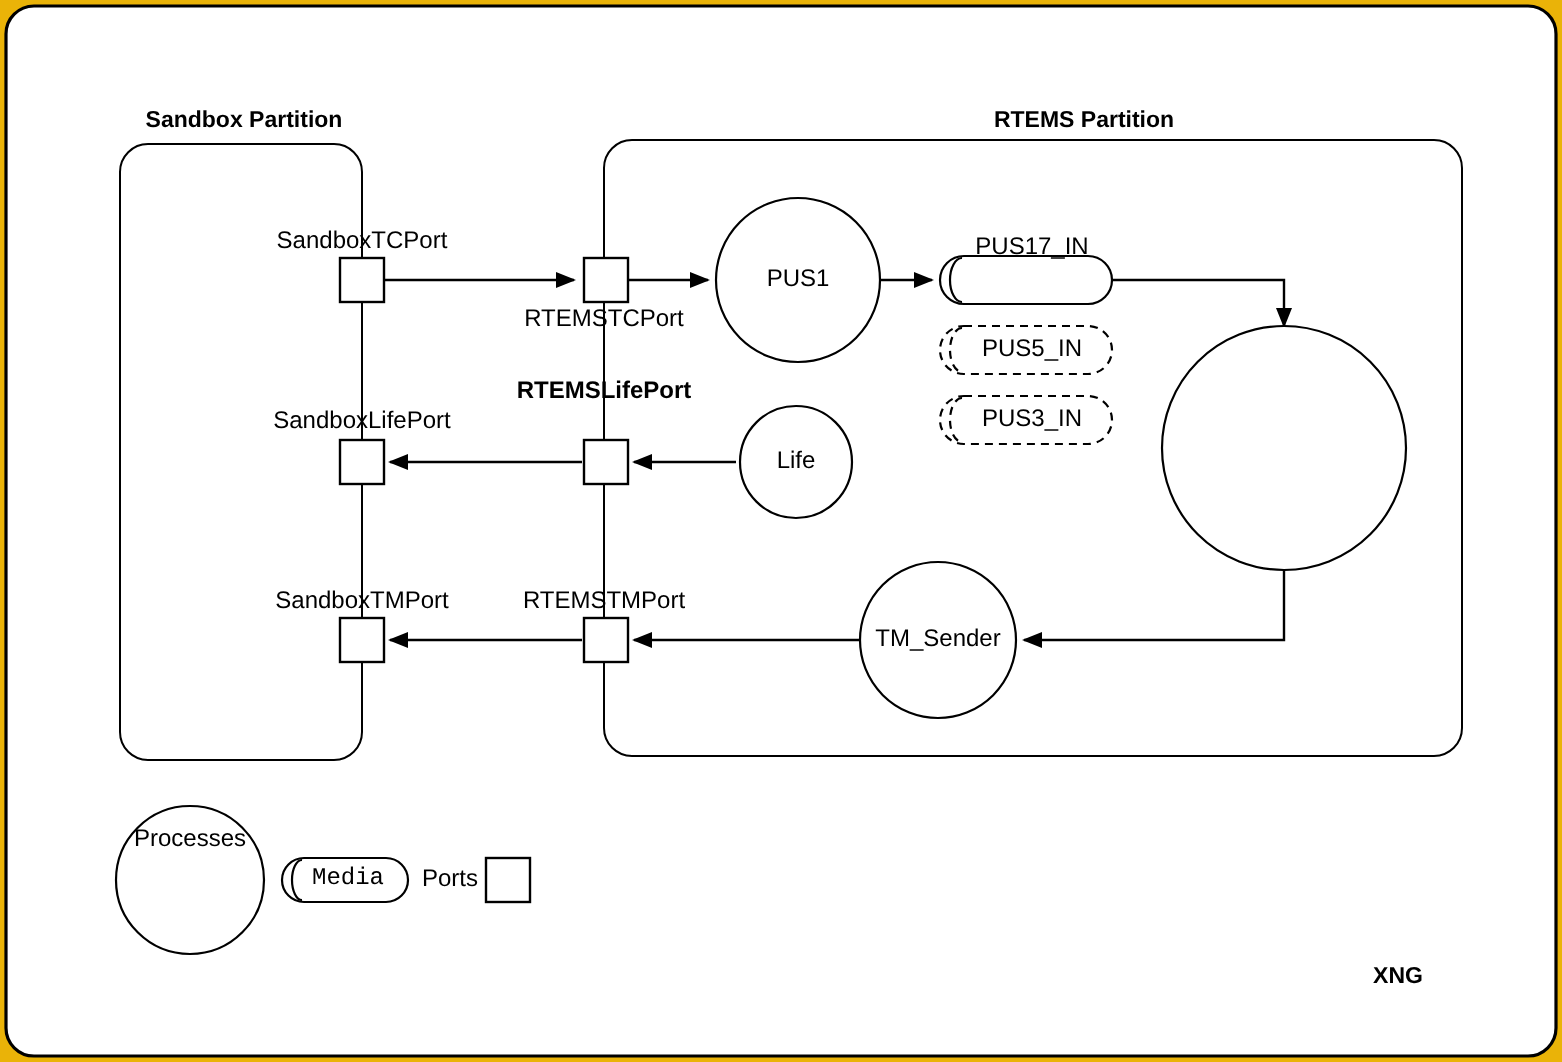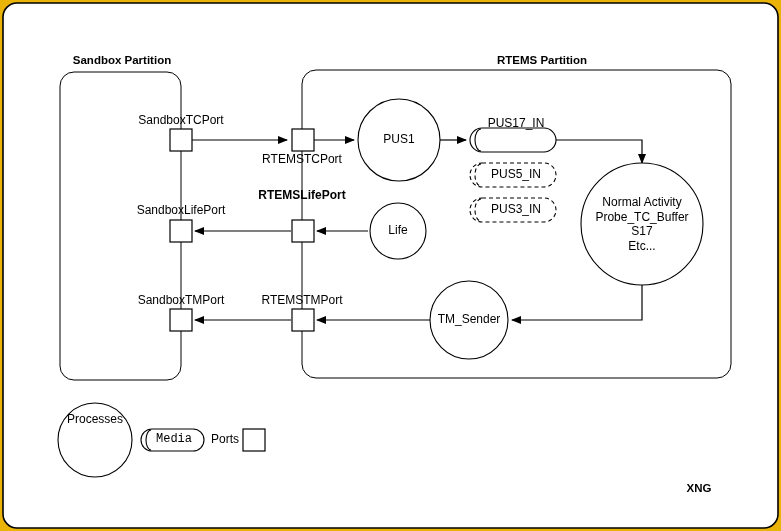--- a/index.html
+++ b/index.html
@@ -119,26 +119,20 @@
   <div class="lbl center" style="left:181px; top:211px;">SandboxLifePort</div>
   <div class="lbl center" style="left:302px; top:196px;font-weight:bold;">RTEMSLifePort</div>
 
   <div class="lbl center" style="left:181px; top:301px;">SandboxTMPort</div>
   <div class="lbl center" style="left:302px; top:301px;">RTEMSTMPort</div>
 
   <div class="lbl center" style="left:399px; top:140px;">PUS1</div>
   <div class="lbl center" style="left:398px; top:231px;">Life</div>
   <div class="lbl center" style="left:469px; top:320px;">TM_Sender</div>
 
-  <div class="lbl center multi" style="left:642px; top:224px;">
-    <div>Normal Activity</div>
-    <div>Probe_TC_Buffer</div>
-    <div>S17</div>
-    <div>Etc...</div>
-  </div>
 
   <div class="lbl center" style="left:516px; top:124px;">PUS17_IN</div>
   <div class="lbl center" style="left:516px; top:175px;">PUS5_IN</div>
   <div class="lbl center" style="left:516px; top:210px;">PUS3_IN</div>
 
   <div class="lbl center" style="left:95px; top:420px;">Processes</div>
   <div class="lbl center" style="left:174px; top:440px;font-family:Liberation Mono, monospace;">Media</div>
   <div class="lbl center" style="left:225px; top:440px;">Ports</div>
 
   <div class="lbl bold center" style="left:699px; top:489px;">XNG</div>

